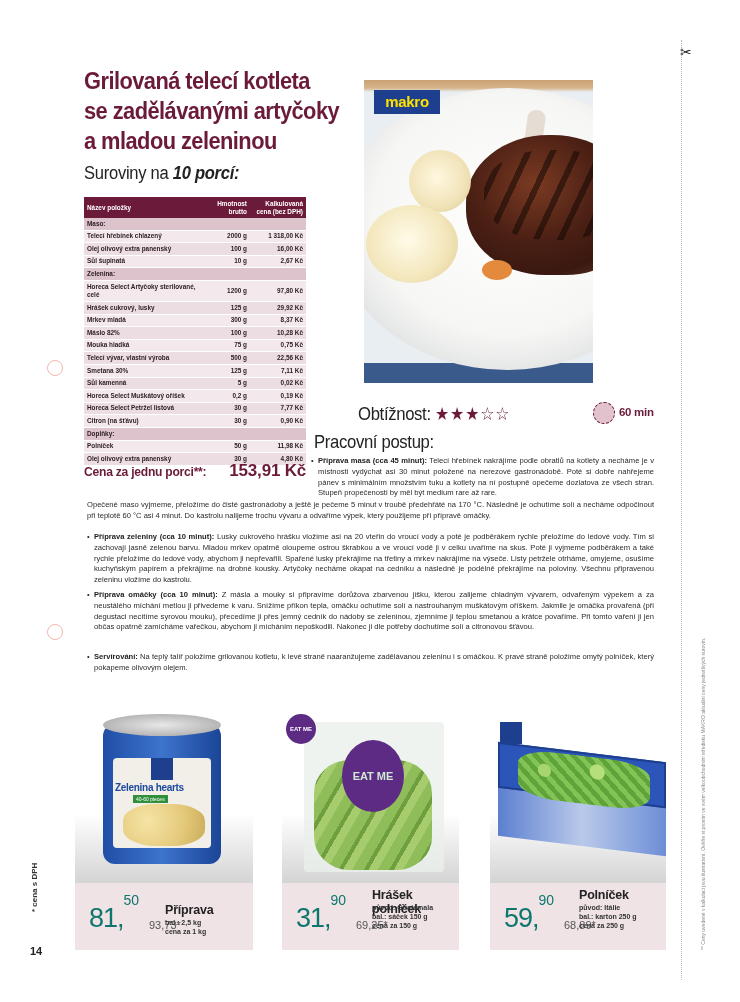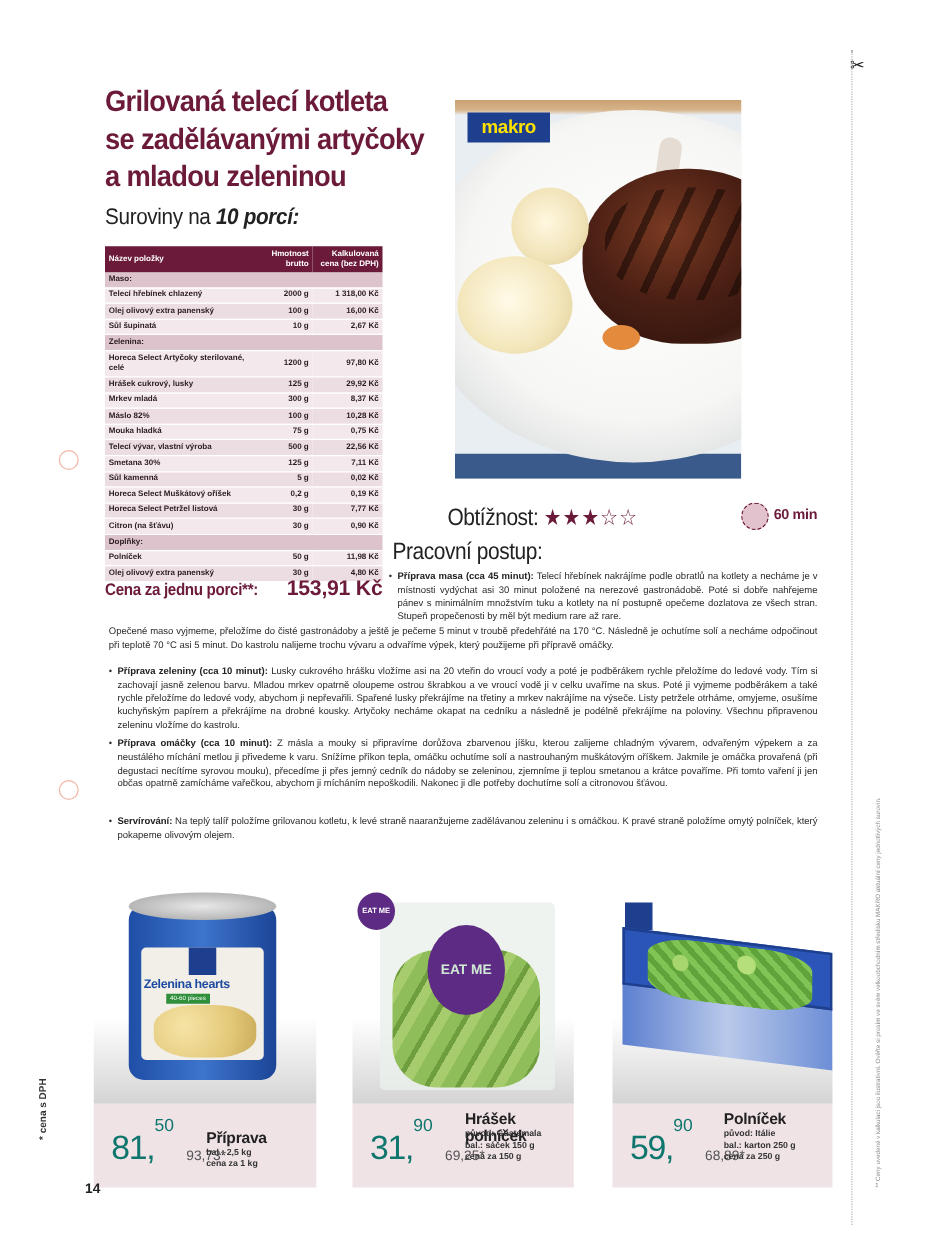--- a/index.html
+++ b/index.html
@@ -123,21 +123,21 @@
   
   .crate { position: absolute; left: 8px; top: 52px; width: 168px; height: 110px; background: #2b55b8;
     transform: skewY(7deg); border: 2px solid #1d3f8e; }
   .crate-side { position: absolute; left: 8px; top: 96px; width: 168px; height: 50px; background: linear-gradient(90deg,#5c7fcf,#b9c9ea 50%,#6d8ed6); transform: skewY(7deg); }
   .greens { position: absolute; left: 28px; top: 56px; width: 132px; height: 48px; border-radius: 30%;
     background: radial-gradient(circle at 20% 40%, #a7d66e 0 6px, transparent 7px), radial-gradient(circle at 60% 30%, #b4df7b 0 7px, transparent 8px),
     repeating-linear-gradient(45deg, #5fa33a 0 5px, #82c356 5px 10px); transform: skewY(7deg); }
 
   .vat-note { position: absolute; left: 30px; top: 912px; transform-origin: 0 0; transform: rotate(-90deg);
     font-size: 8px; font-weight: bold; color: #333; white-space: nowrap; }
-  .page-num { position: absolute; left: 30px; top: 945px; font-size: 11px; font-weight: bold; color: #222; margin-left: 38px; }
+  .page-num { position: absolute; left: 30px; top: 945px; font-size: 11px; font-weight: bold; color: #222; }
 </style>
 </head>
 <body>
 
 <div class="hole" style="left:47px; top:360px;"></div>
 <div class="hole" style="left:47px; top:624px;"></div>
 
 <div class="cutline"></div>
 <div class="scissors">✂</div>
 <div class="disclaimer">** Ceny uvedené v kalkulaci jsou ilustrativní. Ověřte si prosím ve svém velkoobchodním středisku MAKRO aktuální ceny jednotlivých surovin.</div>
@@ -287,21 +287,21 @@
 <div class="timer-label">60 min</div>
 
 <div class="proc-title">Pracovní postup:</div>
 
 <div class="proc p1a">
   <span class="bullet">•</span>
   <b>Příprava masa (cca 45 minut):</b>
   <span>Telecí hřebínek nakrájíme podle obratlů na kotlety a necháme je v místnosti vydýchat asi 30 minut položené na nerezové gastronádobě. Poté si dobře nahřejeme pánev s minimálním množstvím tuku a kotlety na ní postupně opečeme dozlatova ze všech stran. Stupeň propečenosti by měl být medium rare až rare.</span>
 </div>
 <div class="proc p1b">
-  <span>Opečené maso vyjmeme, přeložíme do čisté gastronádoby a ještě je pečeme 5 minut v troubě předehřáté na 170 °C. Následně je ochutíme solí a necháme odpočinout při teplotě 70 °C asi 5 minut. Do kastrolu nalijeme trochu vývaru a odvaříme výpek, který použijeme při přípravě omáčky.</span>
+  <span>Opečené maso vyjmeme, přeložíme do čisté gastronádoby a ještě je pečeme 5 minut v troubě předehřáté na 170 °C. Následně je ochutíme solí a necháme odpočinout při teplotě 60 °C asi 4 minut. Do kastrolu nalijeme trochu vývaru a odvaříme výpek, který použijeme při přípravě omáčky.</span>
 </div>
 <div class="proc p2">
   <span class="bullet">•</span>
   <b>Příprava zeleniny (cca 10 minut):</b>
   <span>Lusky cukrového hrášku vložíme asi na 20 vteřin do vroucí vody a poté je podběrákem rychle přeložíme do ledové vody. Tím si zachovají jasně zelenou barvu. Mladou mrkev opatrně oloupeme ostrou škrabkou a ve vroucí vodě ji v celku uvaříme na skus. Poté ji vyjmeme podběrákem a také rychle přeložíme do ledové vody, abychom ji nepřevařili. Spařené lusky překrájíme na třetiny a mrkev nakrájíme na výseče. Listy petržele otrháme, omyjeme, osušíme kuchyňským papírem a překrájíme na drobné kousky. Artyčoky necháme okapat na cedníku a následně je podélně překrájíme na poloviny. Všechnu připravenou zeleninu vložíme do kastrolu.</span>
 </div>
 <div class="proc p3">
   <span class="bullet">•</span>
   <b>Příprava omáčky (cca 10 minut):</b>
   <span>Z másla a mouky si připravíme dorůžova zbarvenou jíšku, kterou zalijeme chladným vývarem, odvařeným výpekem a za neustálého míchání metlou ji přivedeme k varu. Snížíme příkon tepla, omáčku ochutíme solí a nastrouhaným muškátovým oříškem. Jakmile je omáčka provařená (při degustaci necítíme syrovou mouku), přecedíme ji přes jemný cedník do nádoby se zeleninou, zjemníme ji teplou smetanou a krátce povaříme. Při tomto vaření ji jen občas opatrně zamícháme vařečkou, abychom ji mícháním nepoškodili. Nakonec ji dle potřeby dochutíme solí a citronovou šťávou.</span>

